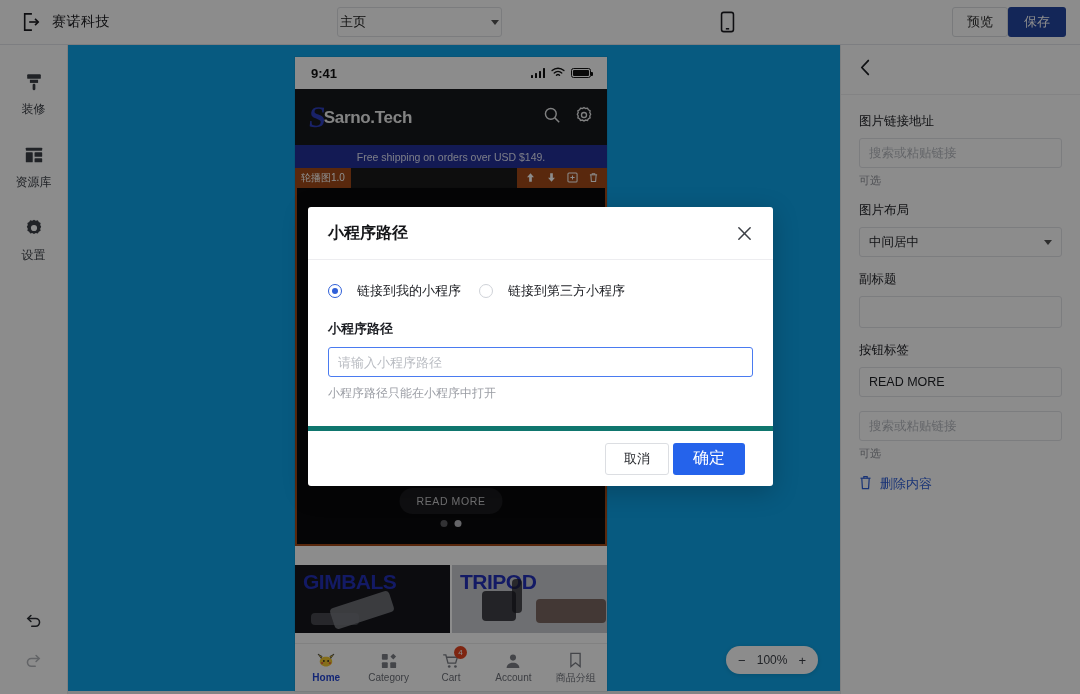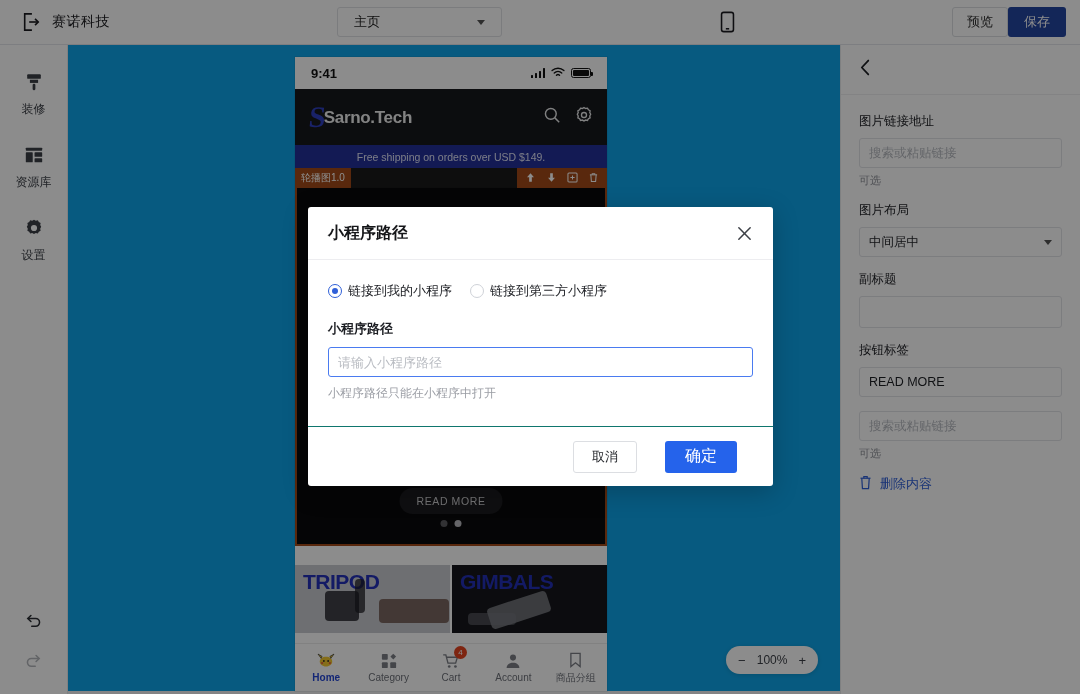--- a/index.html
+++ b/index.html
@@ -20,21 +20,21 @@
     position: absolute; top: 0; left: 0; width: 1080px; height: 45px;
     background: #ffffff; border-bottom: 1px solid #e4e6eb;
     display: flex; align-items: center; z-index: 5;
   }
   .brand-wrap { display: flex; align-items: center; gap: 12px; padding-left: 22px; width: 330px; }
   .exit-icon { width: 18px; height: 20px; display: block; }
   .brand-name { font-size: 14px; color: #1b1b1f; letter-spacing: .5px; }
   .page-select {
     width: 165px; height: 30px; border: 1px solid #e0e2e6; border-radius: 3px;
     background: #fff; display: flex; align-items: center; justify-content: space-between;
-    padding: 0 16px; font-size: 13px; color: #222; margin-left: 7px;
+    padding: 0 2px; font-size: 13px; color: #222; margin-left: 7px;
   }
   .caret-dn { width: 0; height: 0; border-left: 4px solid transparent; border-right: 4px solid transparent; border-top: 5px solid #555; }
   .topbar-spacer-a { flex: 1; }
   .device-icon-btn { width: 26px; height: 26px; display: flex; align-items: center; justify-content: center; }
   .topbar-spacer-b { flex: 1; }
   .topbar-right { display: flex; align-items: center; padding-right: 14px; }
   .btn-outline {
     height: 30px; min-width: 55px; padding: 0 14px; border: 1px solid #dcdee2; border-radius: 3px;
     background: #fff; font-size: 13px; color: #333; display: flex; align-items: center; justify-content: center;
     font-family: inherit; cursor: pointer;
@@ -176,34 +176,34 @@
     box-shadow: 0 6px 26px rgba(0,0,0,.22);
   }
   .modal-head {
     height: 53px; display: flex; align-items: center; justify-content: space-between;
     padding: 0 20px; border-bottom: 1px solid #ededf0;
   }
   .modal-title { font-size: 16px; font-weight: bold; color: #151619; }
   .modal-close { cursor: pointer; color: #3d4046; display: flex; }
   .modal-body { padding: 22px 20px 24px; }
   .radio-row { display: flex; align-items: center; gap: 18px; margin-bottom: 20px; }
-  .radio { display: flex; align-items: center; gap: 6px; cursor: pointer; font-size: 13px; color: #1d1f24; }
+  .radio { display: flex; align-items: center; gap: 15px; cursor: pointer; font-size: 13px; color: #1d1f24; }
   .rdot { width: 14px; height: 14px; border-radius: 50%; border: 1px solid #cfd2d8; background: #fff; position: relative; flex: none; }
   .rdot.on { border-color: #2f5fd8; border-width: 1.5px; }
   .rdot.on::after { content:''; position:absolute; left:50%; top:50%; transform:translate(-50%,-50%); width:6px; height:6px; border-radius:50%; background:#2f5fd8; }
   .mlabel { font-size: 13px; color: #1d1f24; margin-bottom: 9px; font-weight: bold; }
   .mpath-input {
     width: 100%; height: 30px; border: 1px solid #4a7bf0; border-radius: 3px;
     padding: 0 9px; font-size: 13px; color: #1d1f24; font-family: inherit; outline: none;
   }
   .mpath-input::placeholder { color: #b9bcc2; }
   .mhint { font-size: 12px; color: #9a9da4; margin-top: 8px; }
   .modal-foot {
-    height: 60px; border-top: 1px solid #0f766e; display: flex; align-items: center;
-    justify-content: flex-end; gap: 28px; padding: 0 36px;
+    height: 60px; border-top: 5px solid #0f766e; display: flex; align-items: center;
+    justify-content: flex-end; gap: 4px; padding: 0 28px;
   }
   .mbtn-cancel {
     height: 32px; padding: 0 18px; border: 1px solid #dcdee2; border-radius: 3px; background: #fff;
     font-size: 13px; color: #24262b; font-family: inherit; cursor: pointer;
   }
   .mbtn-ok {
     height: 32px; padding: 0 20px; border: none; border-radius: 3px; background: #2563eb;
     font-size: 16px; color: #fff; font-family: inherit; cursor: pointer;
   }
 </style>
@@ -371,30 +371,30 @@
         <div class="cam-ring" style="top:214px"></div>
         <div class="blue-strip"></div>
         <div class="read-more">READ MORE</div>
         <div class="dots">
             <i></i>
             <i class="on"></i>
           </div>
       </div>
 
       <div class="cat-row">
+        <div class="cat-card dark">
+          <span class="cat-title">GIMBALS</span>
+          <span class="cat-blob" style="left:36px;top:34px;width:62px;height:22px;background:rgba(180,182,190,.55);transform:rotate(-18deg)"></span>
+          <span class="cat-blob" style="left:16px;top:48px;width:48px;height:12px;background:rgba(120,122,130,.5)"></span>
+        </div>
         <div class="cat-card light">
           <span class="cat-title">TRIPOD</span>
           <span class="cat-blob" style="left:30px;top:26px;width:34px;height:30px;background:rgba(30,30,36,.8)"></span>
           <span class="cat-blob" style="left:60px;top:14px;width:10px;height:34px;background:rgba(30,30,36,.75)"></span>
           <span class="cat-blob" style="left:84px;top:34px;width:70px;height:24px;background:rgba(90,60,50,.7)"></span>
-        </div>
-        <div class="cat-card dark">
-          <span class="cat-title">GIMBALS</span>
-          <span class="cat-blob" style="left:36px;top:34px;width:62px;height:22px;background:rgba(180,182,190,.55);transform:rotate(-18deg)"></span>
-          <span class="cat-blob" style="left:16px;top:48px;width:48px;height:12px;background:rgba(120,122,130,.5)"></span>
         </div>
       </div>
 
       <div class="tabbar">
         <div class="tab active">
           <span class="tab-ico">
             <svg viewBox="0 0 22 18" width="20" height="16">
               <path d="M4 9.5c0-3 3-5.2 7-5.2s7 2.2 7 5.2-3 5.6-7 5.6-7-2.6-7-5.6z" fill="#f2c830"></path>
               <path d="M5.5 6 2 1.2l4.6 2.6z" fill="#f2c830" stroke="#2a2a22" stroke-width=".7"></path>
               <path d="M16.5 6 20 1.2l-4.6 2.6z" fill="#f2c830" stroke="#2a2a22" stroke-width=".7"></path>

